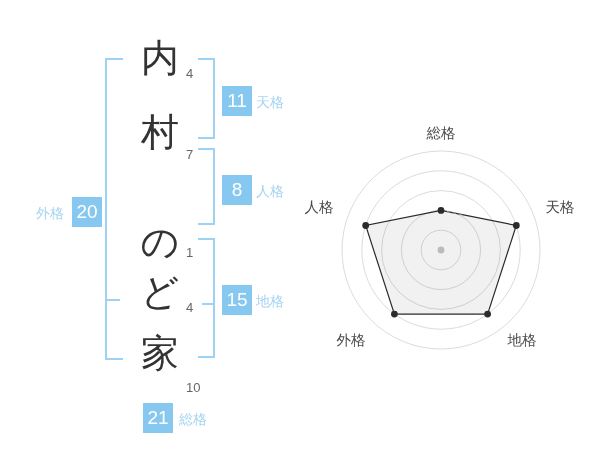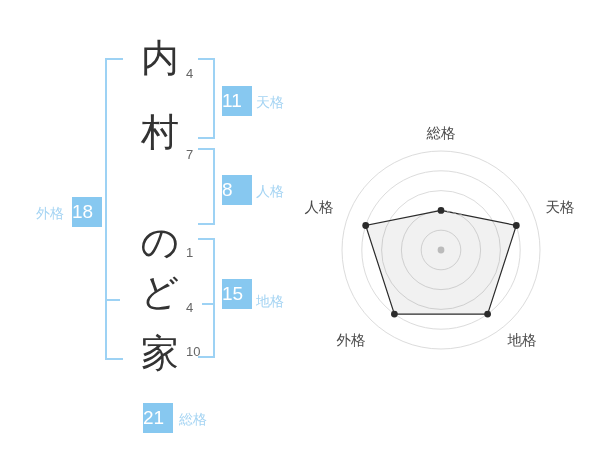--- a/index.html
+++ b/index.html
@@ -7,21 +7,21 @@
   #stage{position:relative;width:600px;height:470px;background:#ffffff;overflow:hidden;}
 
   
   .nchar{position:absolute;left:130px;width:60px;text-align:center;
          font-size:38px;line-height:48px;color:#333333;}
   .snum{position:absolute;left:186px;width:26px;font-size:13px;line-height:16px;
         color:#666666;text-align:left;}
   .bl{position:absolute;background:#9DD2F4;}
 
   .badge{position:absolute;width:30px;height:30px;background:#87C8F0;color:#ffffff;
-         font-size:19px;line-height:30px;text-align:left;}
+         font-size:19px;line-height:30px;text-align:center;}
   .kaku-label{position:absolute;font-size:14px;line-height:16px;color:#A5D4F3;}
 
   
   #radar-svg{position:absolute;left:290px;top:110px;}
   .ring{fill:none;stroke:#DCDCDC;stroke-width:1;}
   .data-poly{fill:rgba(0,0,0,0.055);stroke:#2B2B2B;stroke-width:1.2;}
   .vertex-dot{fill:#2B2B2B;}
   .center-dot{fill:#BBBBBB;}
   .dash-seg{stroke:#9A9A9A;stroke-width:1.2;stroke-dasharray:3 3;}
   .radar-label{font-size:14.5px;fill:#4A4A4A;text-anchor:middle;
@@ -35,21 +35,21 @@
   <div class="nchar" style="top:34px">内</div>
   <div class="nchar" style="top:108px">村</div>
   <div class="nchar" style="top:218px">の</div>
   <div class="nchar" style="top:268px">ど</div>
   <div class="nchar" style="top:329px">家</div>
 
   <div class="snum" style="top:66px">4</div>
   <div class="snum" style="top:147px">7</div>
   <div class="snum" style="top:245px">1</div>
   <div class="snum" style="top:300px">4</div>
-  <div class="snum" style="top:344px">10</div>
+  <div class="snum" style="top:380px">10</div>
 
   <div>
     <div class="bl" style="left:105px;top:58px;width:2px;height:302px"></div>
     <div class="bl" style="left:105px;top:58px;width:18px;height:2px"></div>
     <div class="bl" style="left:105px;top:358px;width:18px;height:2px"></div>
     <div class="bl" style="left:107px;top:299px;width:13px;height:2px"></div>
   </div>
 
   <div>
     <div class="bl" style="left:213px;top:58px;width:2px;height:81px"></div>
@@ -69,25 +69,25 @@
     <div class="bl" style="left:198px;top:356px;width:17px;height:2px"></div>
     <div class="bl" style="left:202px;top:303px;width:13px;height:2px"></div>
   </div>
 
   <div class="badge" style="left:222px;top:86px">11</div>
   <div class="kaku-label" style="left:256px;top:94px">天格</div>
 
   <div class="badge" style="left:222px;top:175px">8</div>
   <div class="kaku-label" style="left:256px;top:183px">人格</div>
 
-  <div class="badge" style="left:222px;top:279px">15</div>
+  <div class="badge" style="left:222px;top:285px">15</div>
   <div class="kaku-label" style="left:256px;top:293px">地格</div>
 
   <div class="kaku-label" style="left:36px;top:205px">外格</div>
-  <div class="badge" style="left:72px;top:197px">18</div>
+  <div class="badge" style="left:72px;top:197px">20</div>
 
   <div class="badge" style="left:143px;top:403px">21</div>
   <div class="kaku-label" style="left:179px;top:411px">総格</div>
 
   <svg id="radar-svg" width="300" height="260" viewBox="0 0 300 260">
     <g id="radar-geom">
         <circle cx="151" cy="140" r="19.8" class="ring"></circle>
         <circle cx="151" cy="140" r="39.6" class="ring"></circle>
         <circle cx="151" cy="140" r="59.4" class="ring"></circle>
         <circle cx="151" cy="140" r="79.2" class="ring"></circle>

